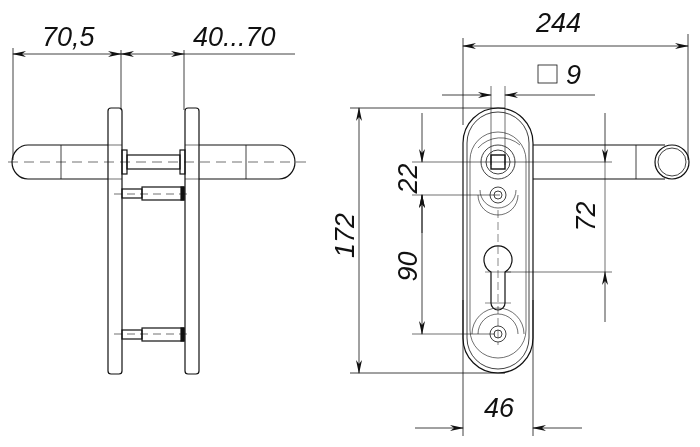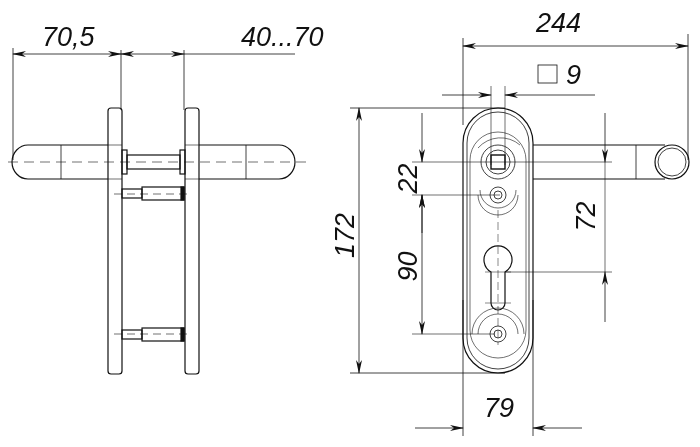--- a/index.html
+++ b/index.html
@@ -120,21 +120,21 @@
 
       <line x1="533" y1="145" x2="665" y2="145"></line>
       <line x1="533" y1="179" x2="665" y2="179"></line>
       <line x1="636" y1="145" x2="636" y2="179" stroke-width="0.8"></line>
       <circle cx="672" cy="162" r="17"></circle>
       <circle cx="672" cy="162" r="14" stroke-width="0.8"></circle>
     </g>
   </svg>
 
   <span class="dim" style="left:42px; top:24px;">70,5</span>
-  <span class="dim" style="left:193px; top:24px;margin-left:48px;">40...70</span>
+  <span class="dim" style="left:193px; top:24px;">40...70</span>
   <span class="dim" style="left:536px; top:10px;">244</span>
   <span class="dim" style="left:566px; top:62px;">9</span>
   <span class="dim rot" style="left:323px; top:222px;">172</span>
   <span class="dim rot" style="left:393px; top:165px;">22</span>
   <span class="dim rot" style="left:393px; top:253px;">90</span>
   <span class="dim rot" style="left:571px; top:203px;">72</span>
-  <span class="dim" style="left:484px; top:395px;">79</span>
+  <span class="dim" style="left:484px; top:395px;">46</span>
 </div>
 
 </body></html>

